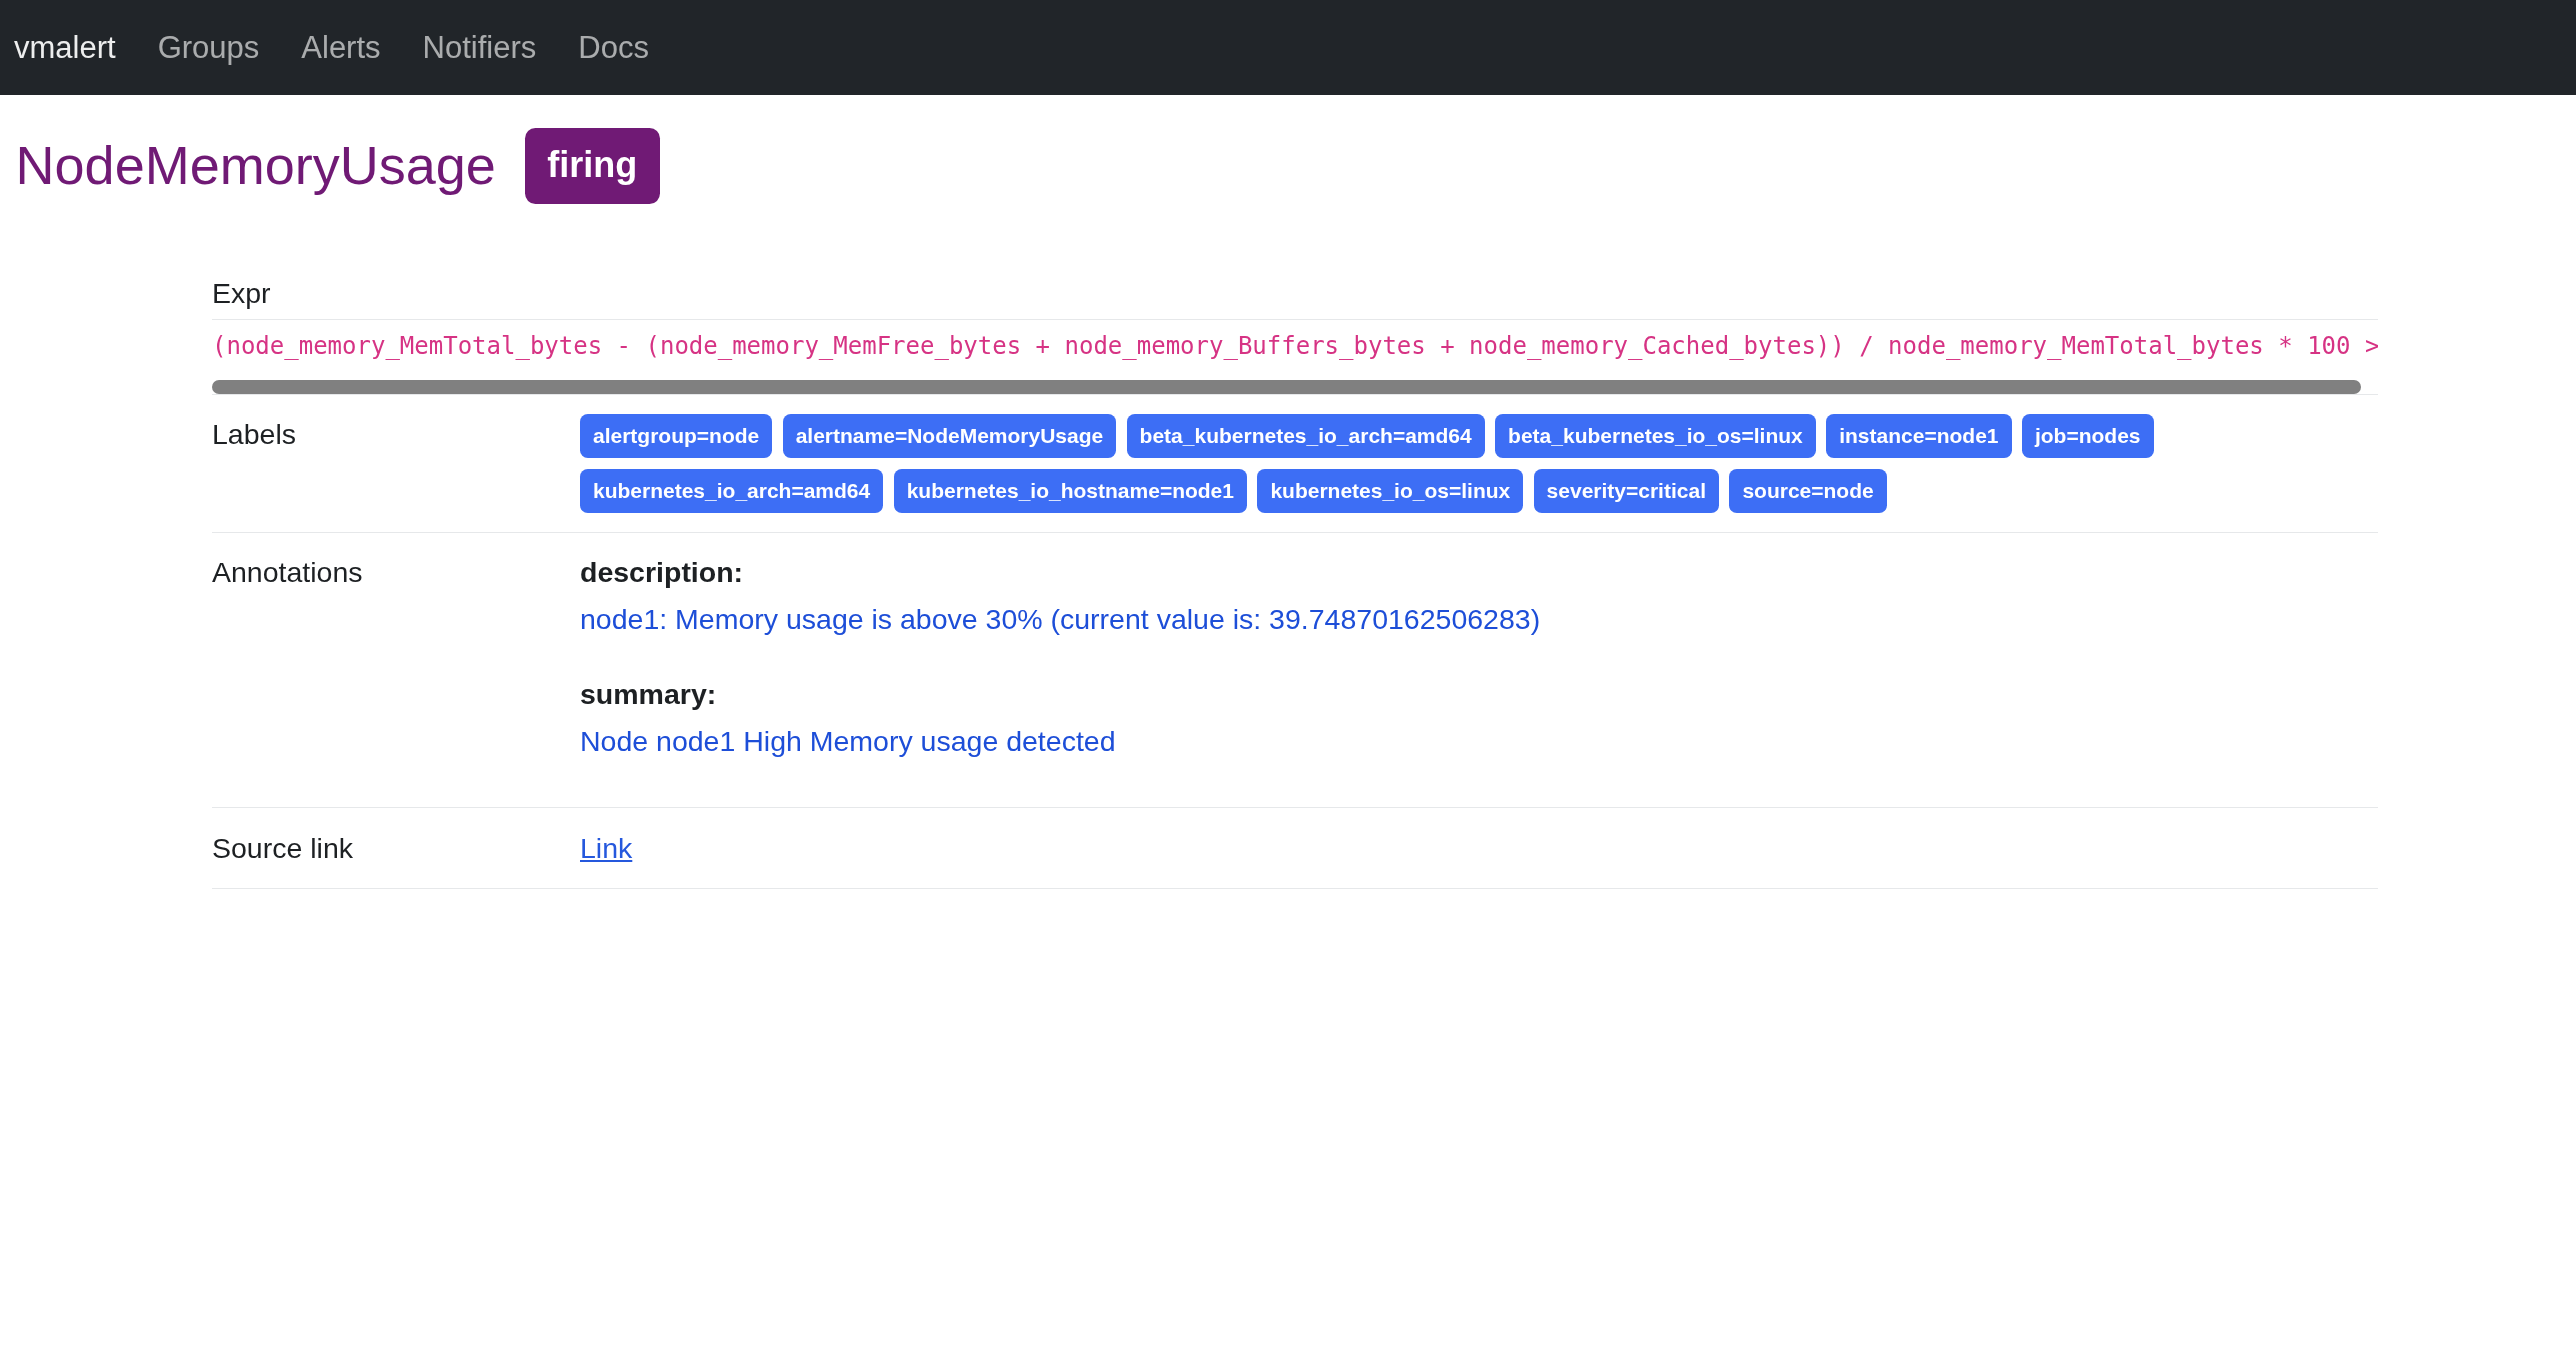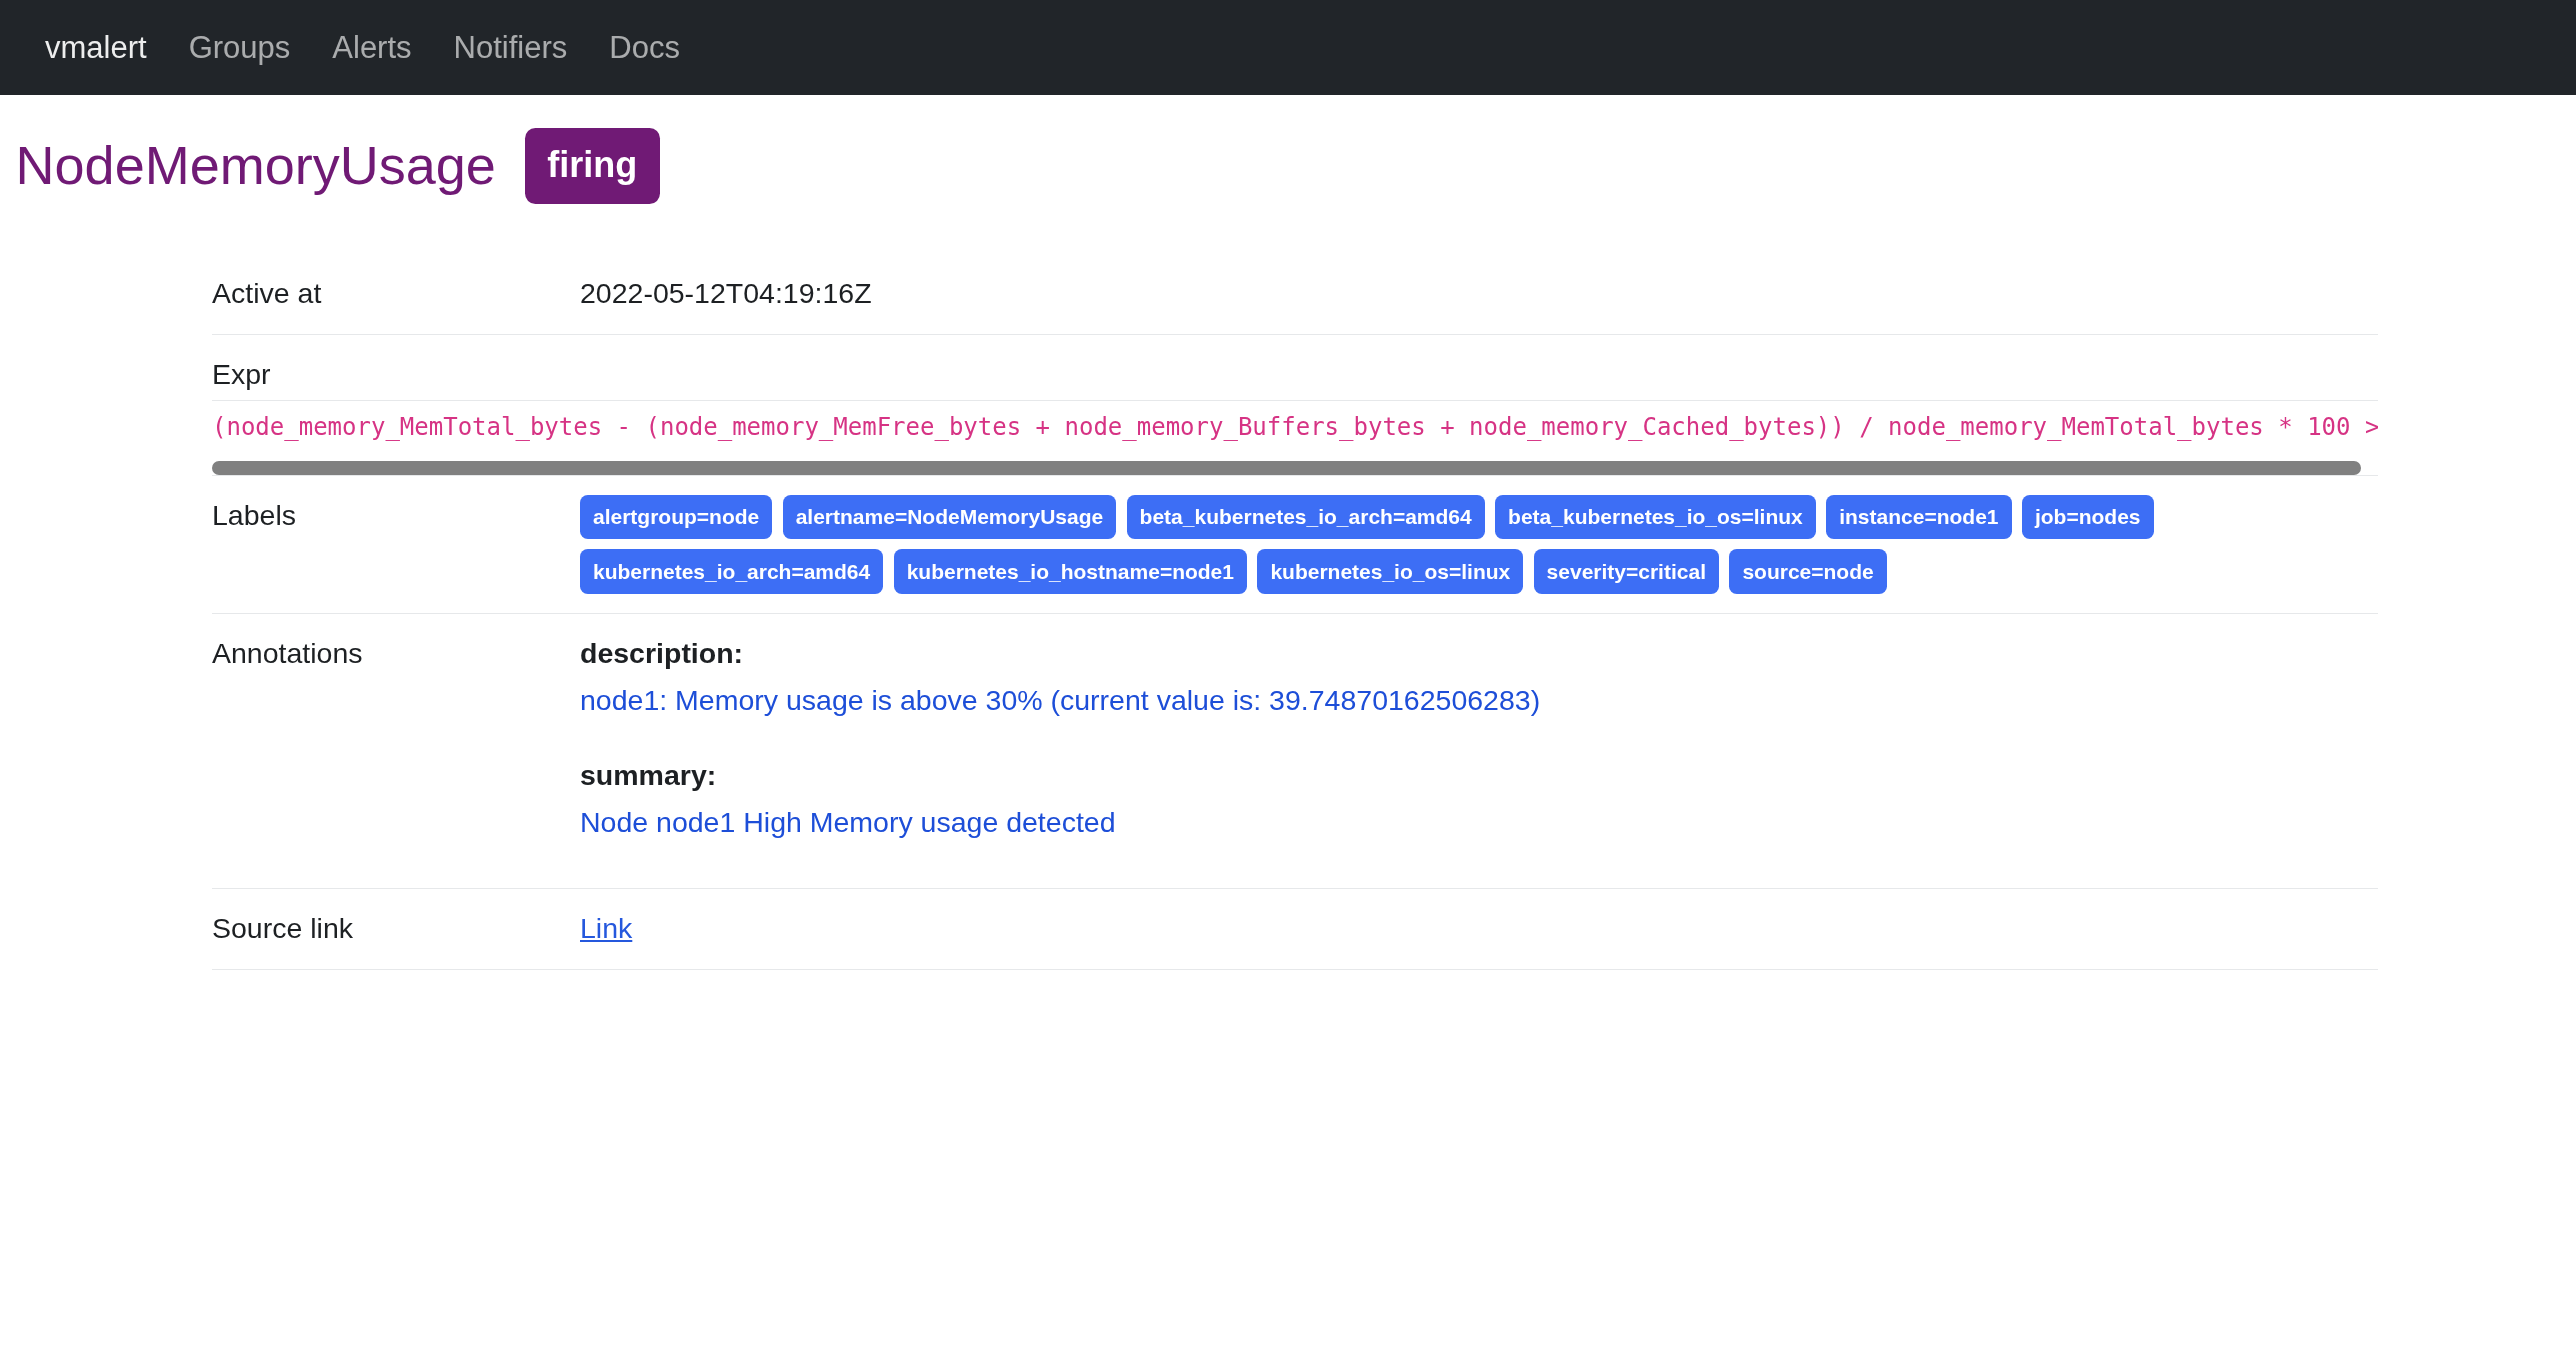--- a/index.html
+++ b/index.html
@@ -14,21 +14,21 @@
     -webkit-font-smoothing: antialiased;
   }
 
   
   .navbar {
     width: 100%;
     height: 95px;
     background: #212529;
     display: flex;
     align-items: center;
-    padding: 0 45px;
+    padding: 0 14px;
   }
   .nav-list {
     display: flex;
     align-items: center;
     gap: 42px;
   }
   .nav-brand {
     color: rgba(255,255,255,0.92);
     font-size: 31px;
     line-height: 1;
@@ -187,24 +187,20 @@
 
 <div class="page-head">
   <h1 class="page-title">NodeMemoryUsage</h1>
   <span class="state-badge">firing</span>
 </div>
 
 <div class="detail-wrap">
   <table class="detail-table">
     <tbody>
 
-      <tr>
-        <th>Active at</th>
-        <td>2022-05-12T04:19:16Z</td>
-      </tr>
 
       <tr class="expr-row">
         <th>Expr</th>
       </tr>
       <tr>
         <td class="expr-cell" colspan="2">
           <div class="expr-row-inner">
             <code class="expr-code">(node_memory_MemTotal_bytes - (node_memory_MemFree_bytes + node_memory_Buffers_bytes + node_memory_Cached_bytes)) / node_memory_MemTotal_bytes * 100 &gt; 30</code>
             <div class="expr-scroll">
               <div class="expr-scroll-thumb"></div>

